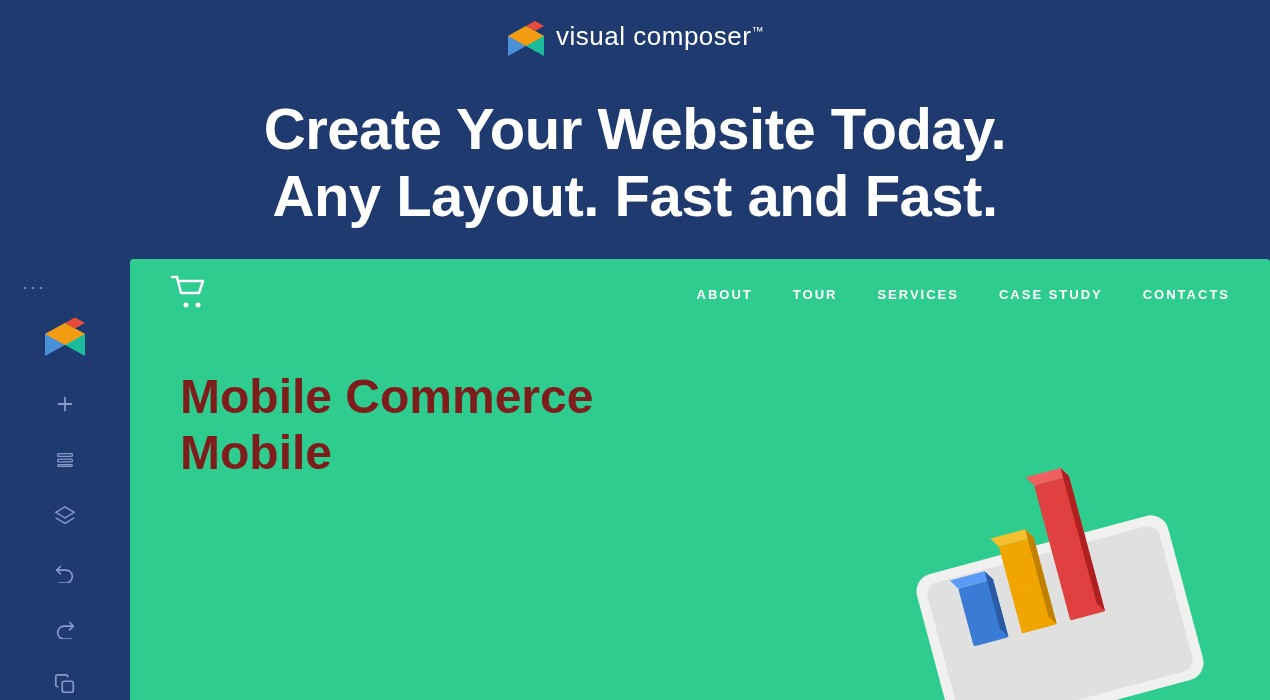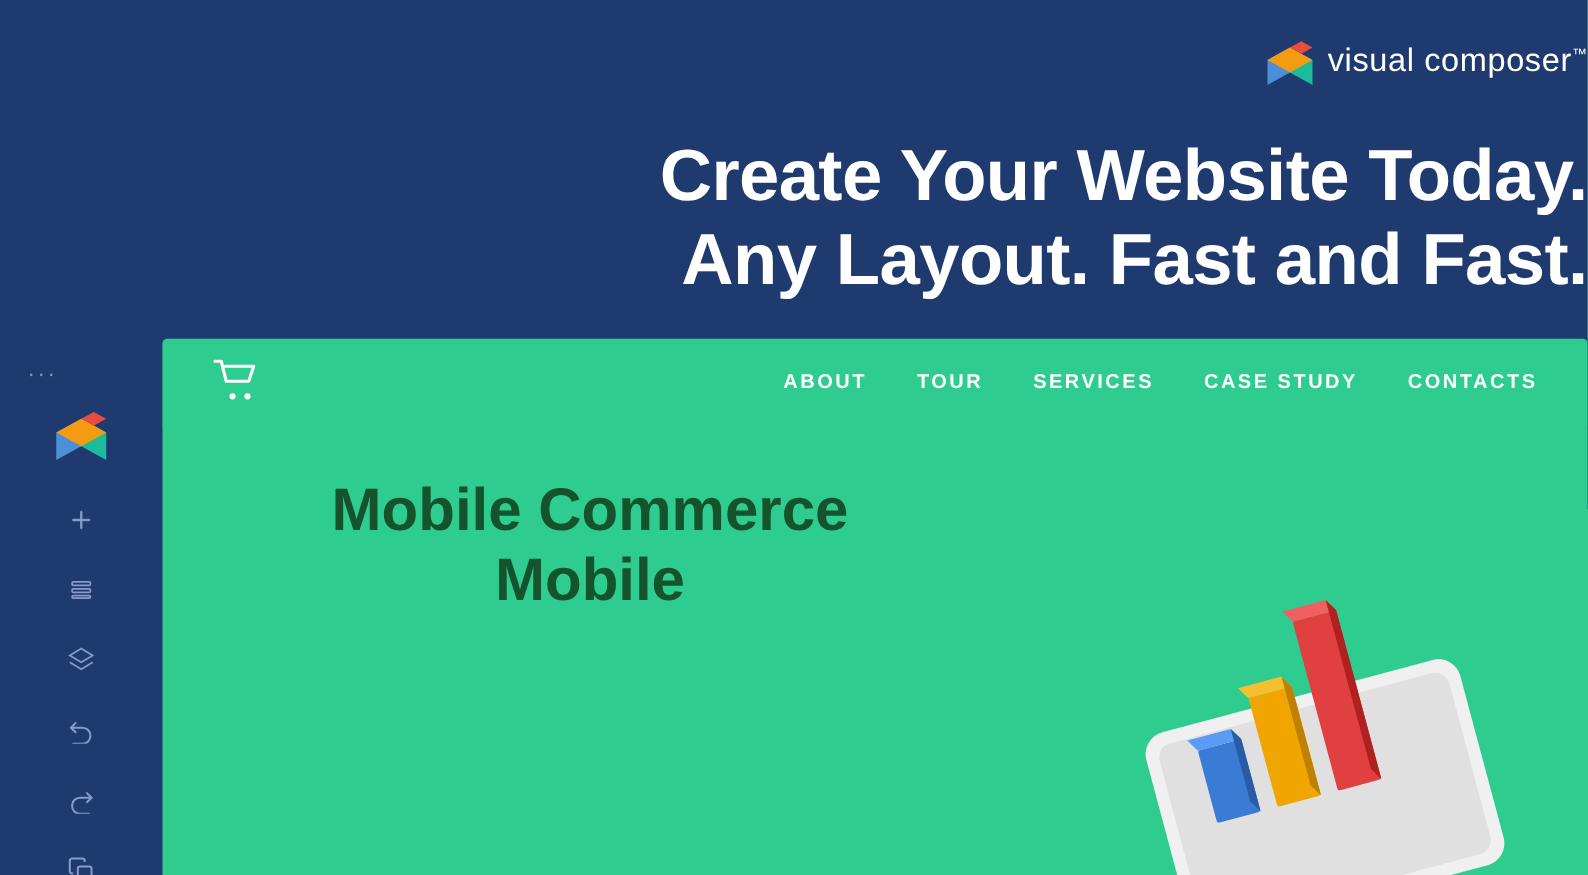--- a/index.html
+++ b/index.html
@@ -9,22 +9,22 @@
       overflow: hidden;
       font-family: 'Arial', sans-serif;
       background-color: #1e3a6e;
       position: relative;
     }
 
     
     .top-header {
       display: flex;
       align-items: center;
-      justify-content: flex-end;
-      padding: 28px 0 20px;
+      justify-content: center;
+      padding: 16px 0 20px;
     }
 
     .logo-container {
       display: flex;
       align-items: center;
       gap: 10px;
     }
 
     .logo-cube {
       width: 40px;
@@ -38,21 +38,21 @@
       letter-spacing: 0.5px;
     }
 
     .logo-text sup {
       font-size: 12px;
       vertical-align: super;
     }
 
     
     .hero-text {
-      text-align: right;
+      text-align: center;
       padding: 20px 0 30px;
       color: #ffffff;
     }
 
     .hero-text h1 {
       font-size: 58px;
       font-weight: 800;
       line-height: 1.15;
       letter-spacing: -0.5px;
     }
@@ -138,32 +138,31 @@
 
     .preview-nav-links {
       display: flex;
       gap: 40px;
       list-style: none;
     }
 
     .preview-nav-links li a {
       text-decoration: none;
       color: #ffffff;
-      font-size: 16px;
+      font-size: 13px;
       font-weight: 600;
       letter-spacing: 2px;
       text-transform: uppercase;
     }
 
     
     .preview-hero {
       padding: 40px 50px 30px;
-      color: #14532d;
+      color: #7f1d1d;
       max-width: 60%;
-      text-align: center;
     }
 
     .preview-hero h2 {
       font-size: 48px;
       font-weight: 800;
       line-height: 1.15;
       margin-bottom: 20px;
     }
 
     .preview-hero p {

